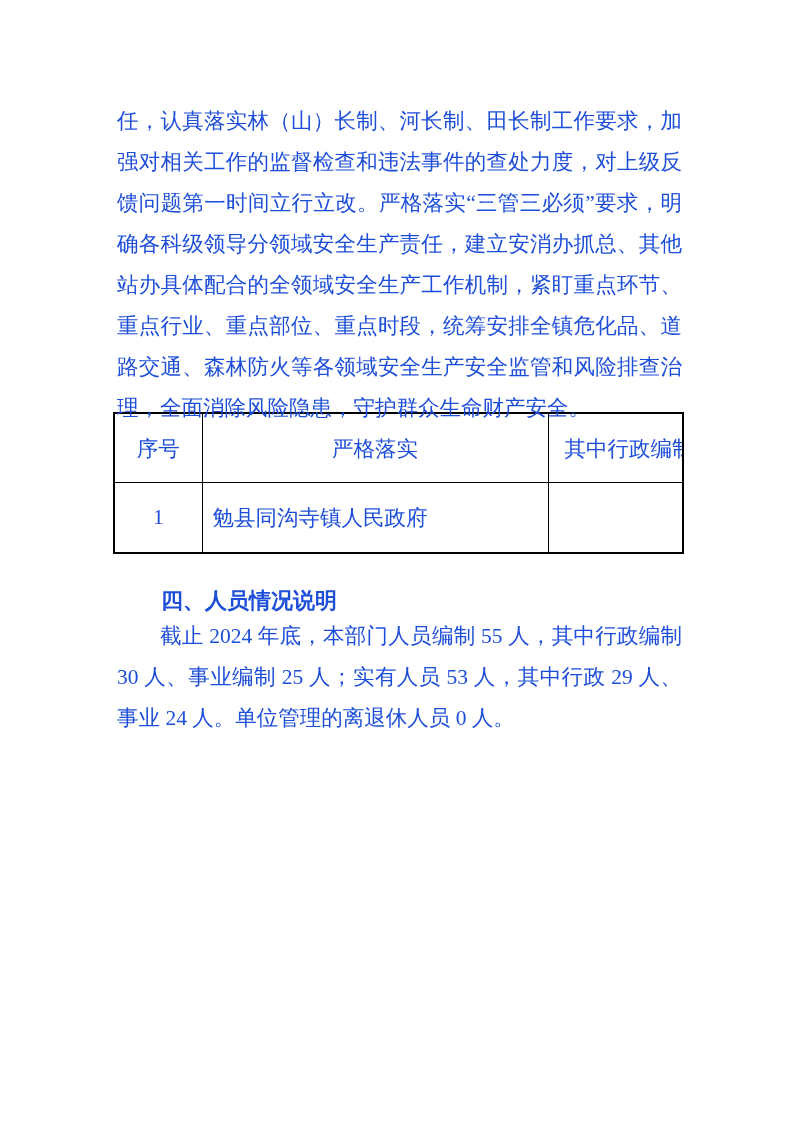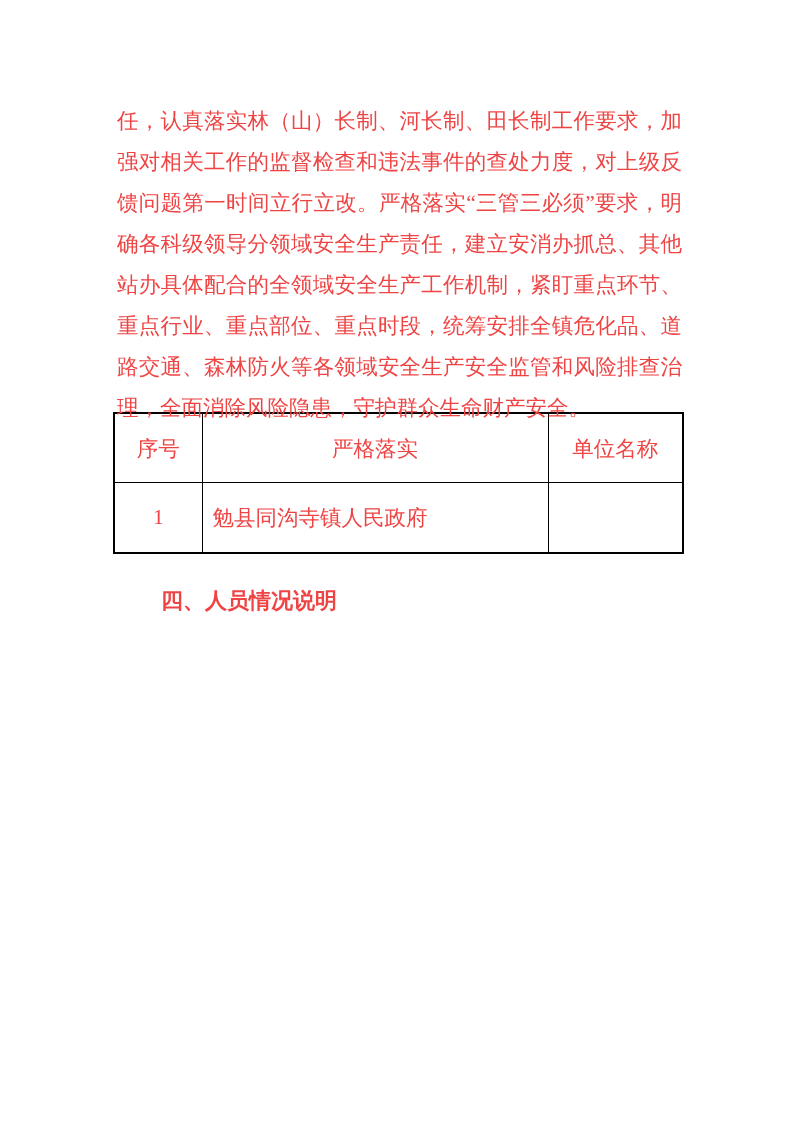--- a/index.html
+++ b/index.html
@@ -7,21 +7,21 @@
     padding: 0;
     background: #ffffff;
   }
   .page {
     position: relative;
     width: 793px;
     height: 1122px;
     margin: 0 auto;
     box-sizing: border-box;
     background: #ffffff;
-    color: #ef4444;
+    color: #1d4ed8;
     padding: 101px 111px 40px 117px;
     font-family: "Liberation Serif", "DejaVu Serif", serif;
     overflow: hidden;
   }
   .para {
     margin: 0;
     font-size: 21.5px;
     line-height: 41px;
     text-align: justify;
     text-indent: 2em;
@@ -80,28 +80,29 @@
   <table class="units-table">
     <colgroup>
       <col style="width:88px">
       <col style="width:346px">
       <col style="width:135px">
     </colgroup>
     <thead>
       <tr>
         <th>序号</th>
         <th>严格落实</th>
-        <th>单位名称</th>
+        <th>其中行政编制</th>
       </tr>
     </thead>
     <tbody>
       <tr>
         <td class="cell-seq">1</td>
         <td class="cell-name">勉县同沟寺镇人民政府</td>
         <td class="cell-change"></td>
       </tr>
     </tbody>
   </table>
 
   <h3 class="sec-heading second">四、人员情况说明</h3>
 
+  <p class="para">截止 2024 年底，本部门人员编制 55 人，其中行政编制 30 人、事业编制 25 人；实有人员 53 人，其中行政 29 人、事业 24 人。单位管理的离退休人员 0 人。</p>
 
 </div>
 
 </body></html>

